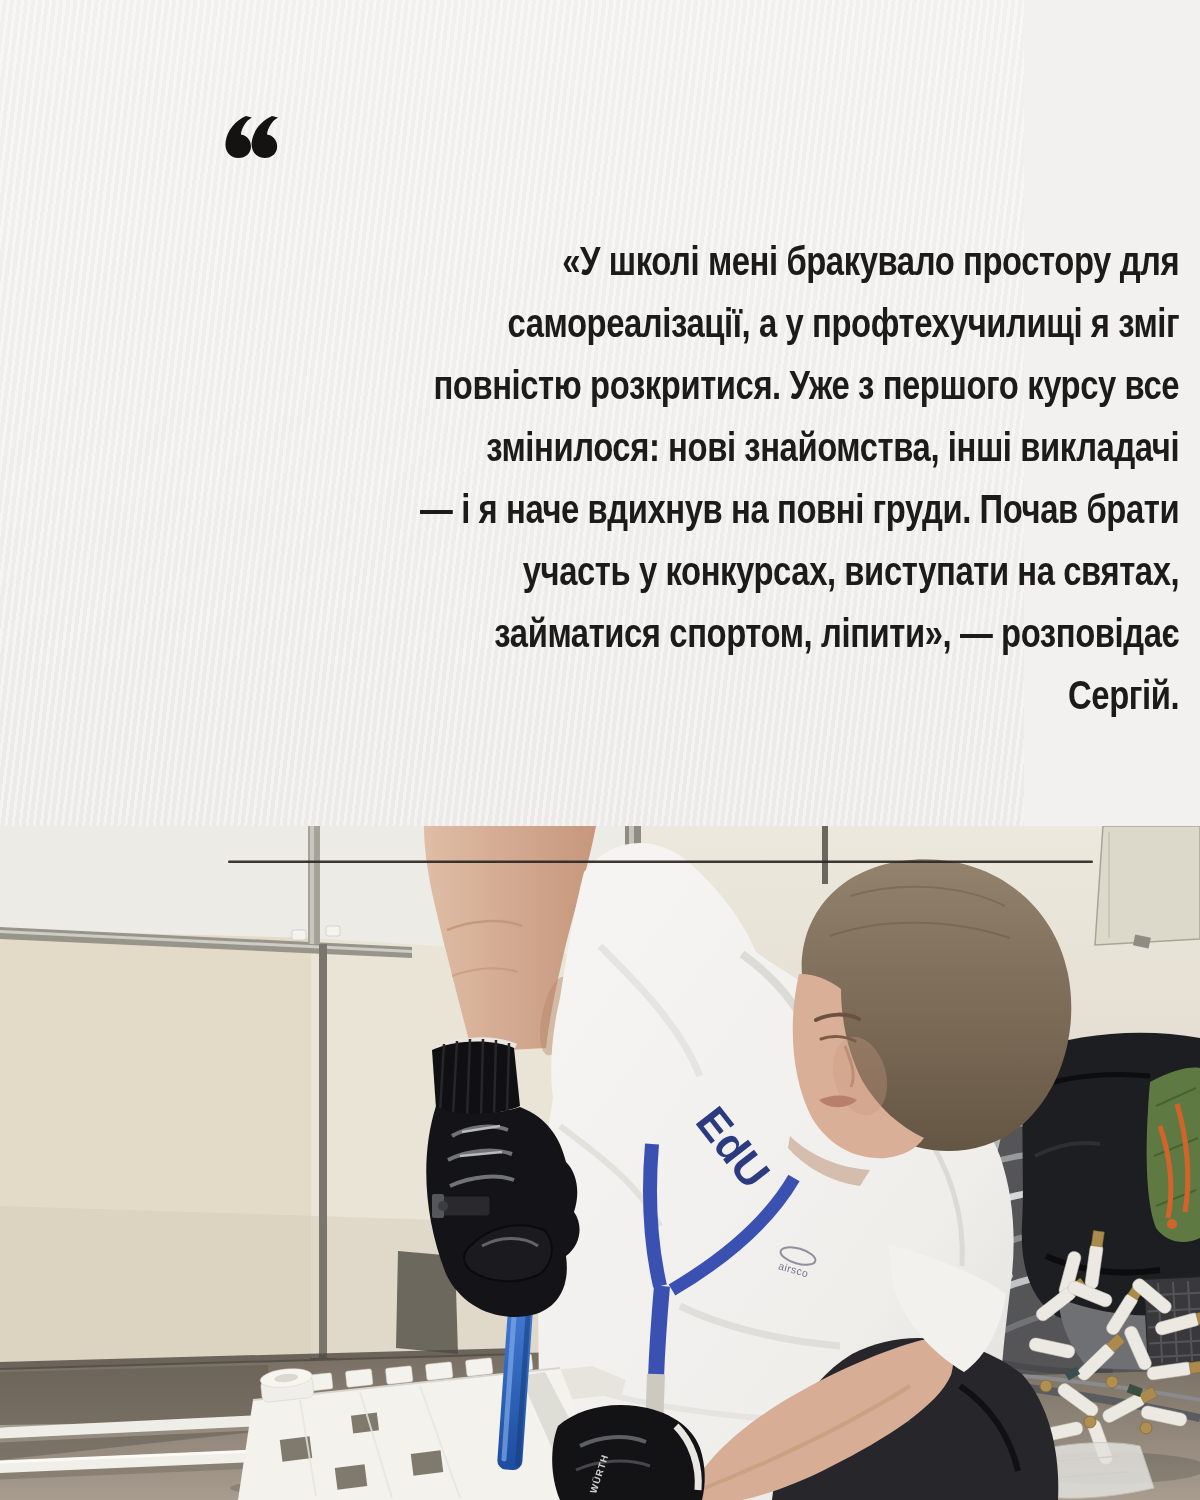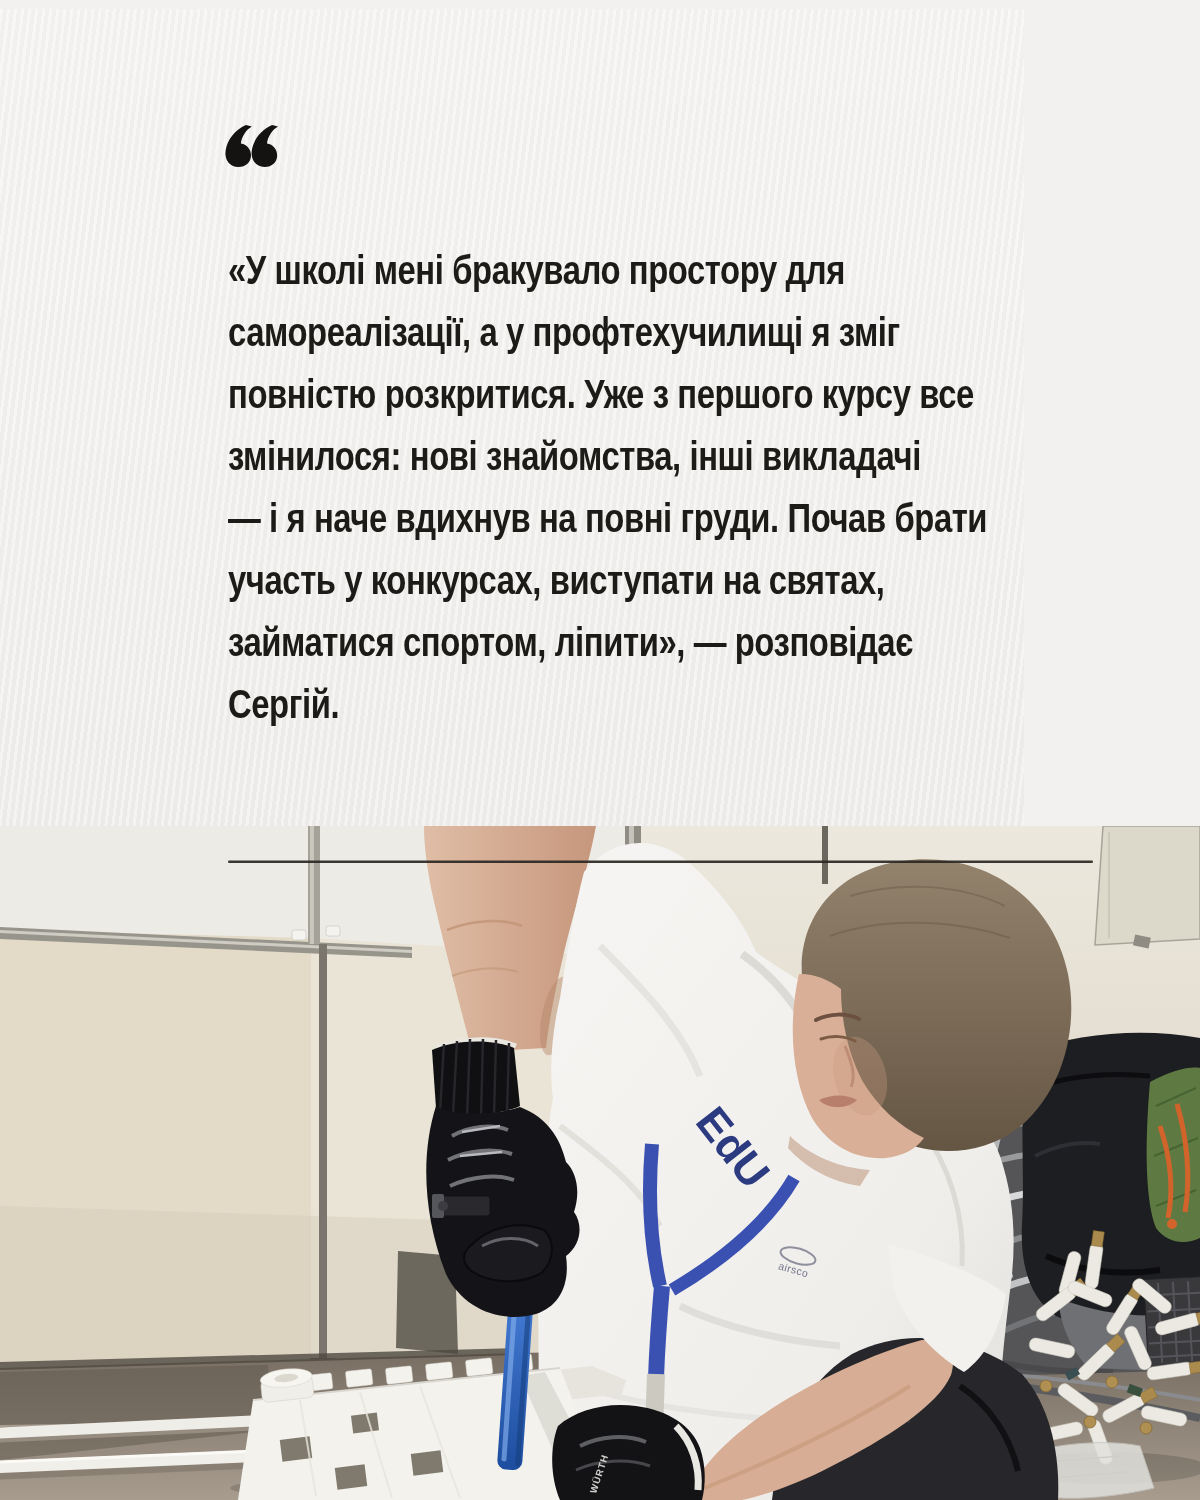--- a/index.html
+++ b/index.html
@@ -3,24 +3,25 @@
 <meta charset="utf-8">
 <style>
   html,body{margin:0;padding:0;background:#e9e9e9;}
   #card{
     position:relative; width:1200px; height:1500px; overflow:hidden;
     background:#f2f1ef;
     font-family:"Liberation Sans", sans-serif;
   }
   
   #topSection{
-    position:absolute; left:0; top:9px; width:1024px; height:826px;
+    position:absolute; left:0; top:0; width:1024px; height:826px;
     background:
       repeating-linear-gradient(97deg, rgba(255,255,255,0.35) 0 3px, rgba(0,0,0,0.012) 3px 7px),
       linear-gradient(180deg,#f4f3f2 0%, #f1f0ee 60%, #eeedeb 100%);
+    text-align: right;
   }
   #quoteIcon{ position:absolute; left:224px; top:114px; }
   #quoteText{
     position:absolute; left:228px; top:230px; width:1160px;
     font-weight:700; font-size:40px; line-height:62px;
     letter-spacing:-0.5px; color:#1d1b18;
     white-space:pre-line;
     transform:scaleX(0.82); transform-origin:0 0;
   }
   #photoSection{ position:absolute; left:0; top:826px; width:1200px; height:674px; }

